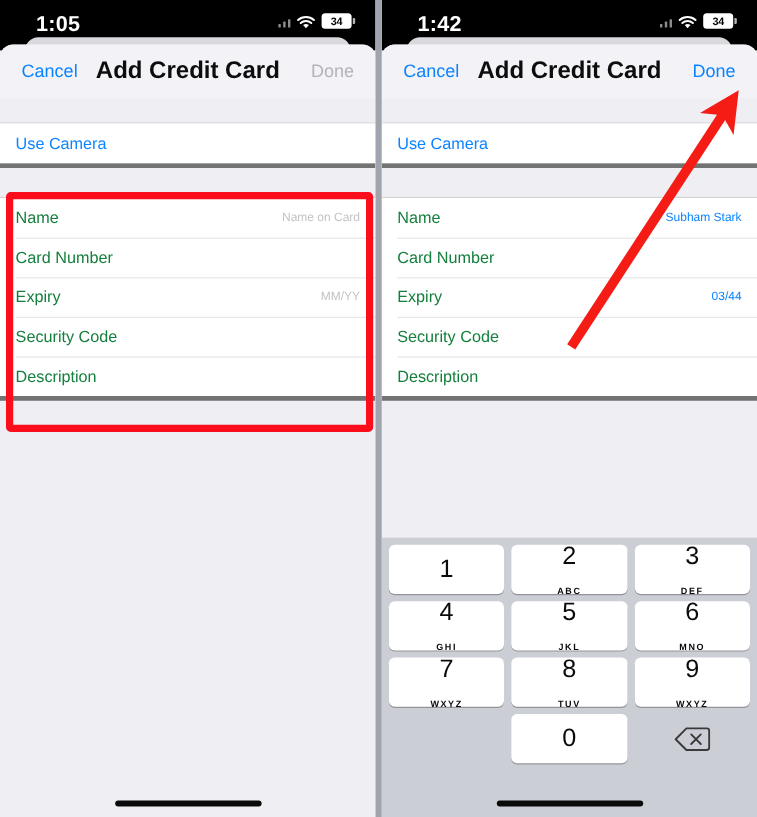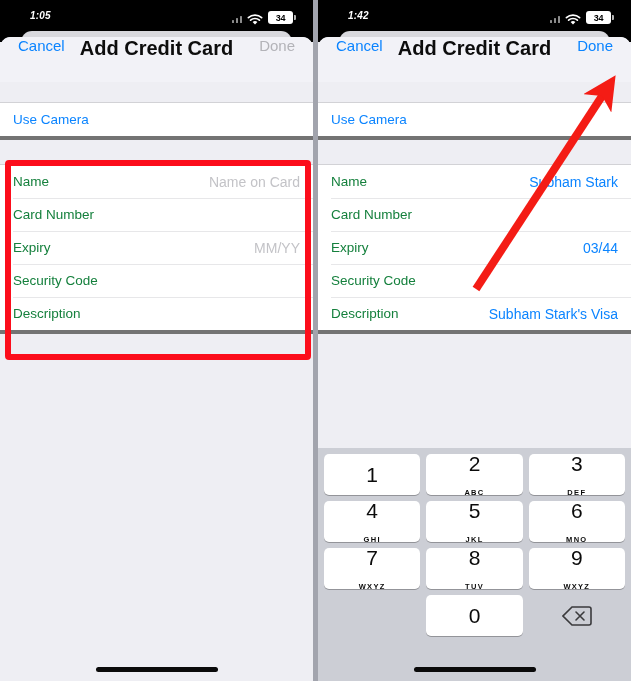--- a/index.html
+++ b/index.html
@@ -45,23 +45,22 @@
 
   
   .statusbar {
     position: absolute; top: 0; left: 0;
     width: 100%; height: 42px;
     background: #000000;
     color: #ffffff;
   }
   .sb-time {
     position: absolute; left: 30px; top: 10px;
-    font-size: 10px; font-weight: bold;
+    font-size: 18px; font-weight: bold;
     letter-spacing: .2px;
-    font-style: italic;
   }
   .sb-right {
     position: absolute; right: 20px; top: 11px;
     display: flex; align-items: center; gap: 5px;
   }
   .sb-cell {
     display:flex; align-items:flex-end; gap:1.5px; height:10px;
     opacity:.55;
   }
   .sb-cell i { display:block; width:2.5px; background:#fff; border-radius:.5px; }
@@ -100,21 +99,21 @@
     background: #eeeef3;
     border-radius: 11px 11px 0 0;
     overflow: hidden;
   }
 
   
   .navbar {
     position: relative;
     height: 45px;
     background: #f2f2f7;
-    display: flex; 
+    display: flex; align-items: center;
   }
   .nav-btn {
     font-size: 15px;
     color: #0b84ff;
     padding: 0 16px;
     white-space: nowrap;
   }
   .nav-btn.left  { position:absolute; left: 2px; }
   .nav-btn.right { position:absolute; right: 2px; }
   .nav-btn.disabled { color: #b3b3b8; }
@@ -150,21 +149,21 @@
   .row-label {
     font-size: 13.5px;
     color: #15803d;
   }
   .row-link {
     font-size: 13.5px;
     color: #0b84ff;
   }
   .row-value {
     margin-left:auto;
-    font-size: 14px;
+    font-size: 10px;
     color: #0b84ff;
     text-align: right;
   }
   .row-value.placeholder { color: #c3c3c7; }
 
   .filler { flex: 1; background: #eeeef3; }
 
   
   .home-ind {
     position: absolute; bottom: 9px; left: 50%;
@@ -363,21 +362,20 @@
         <div class="row">
           <span class="row-label">Expiry</span>
           <span class="row-value">03/44</span>
         </div>
         <div class="row">
           <span class="row-label">Security Code</span>
           <span class="row-value"></span>
         </div>
         <div class="row">
           <span class="row-label">Description</span>
-          <span class="row-value">Subham Stark's Visa</span>
         </div>
       </div>
 
       <div class="filler"></div>
 
       <div class="keyboard">
 
         <div class="kb-row">
           <div class="key">
             <span class="digit">1</span>

